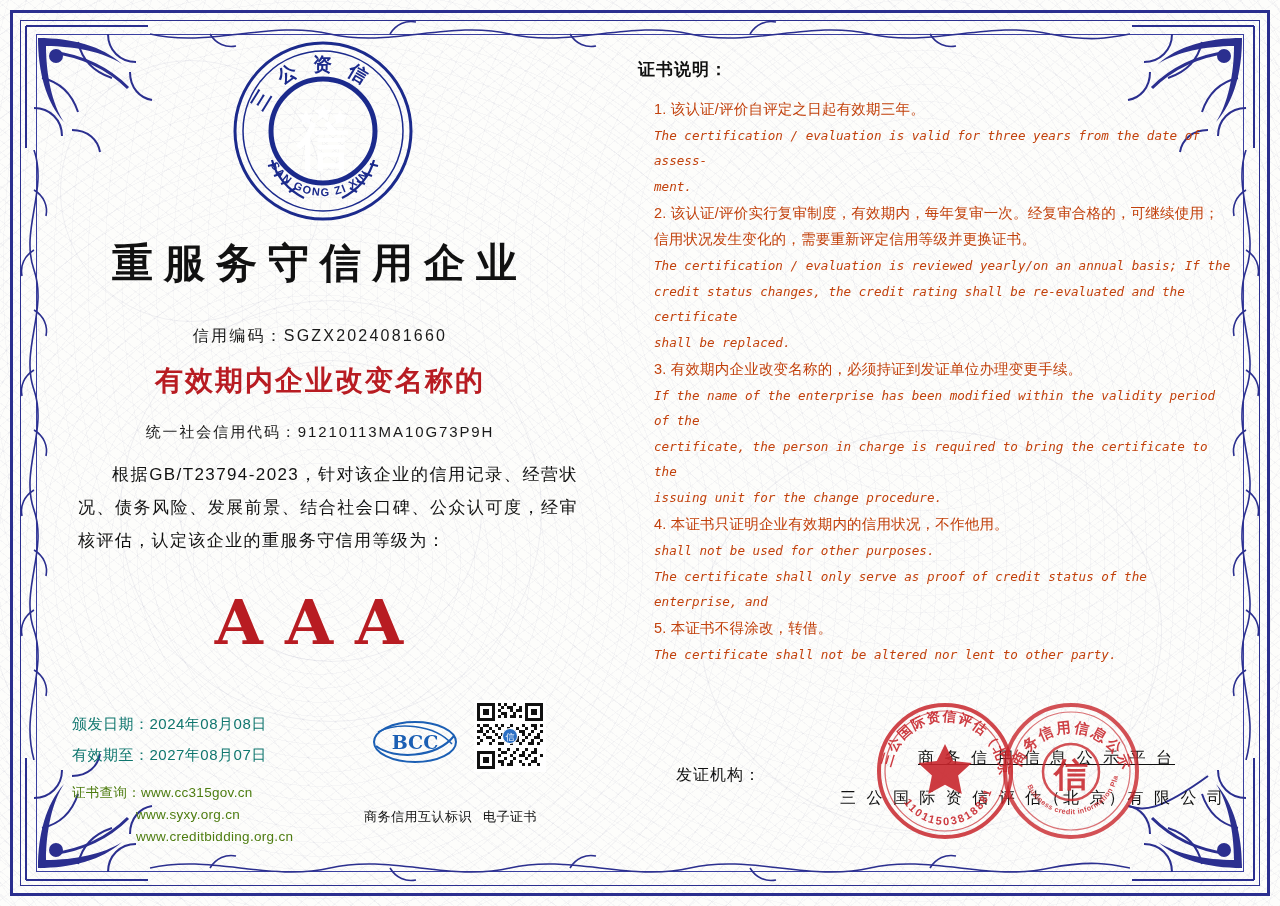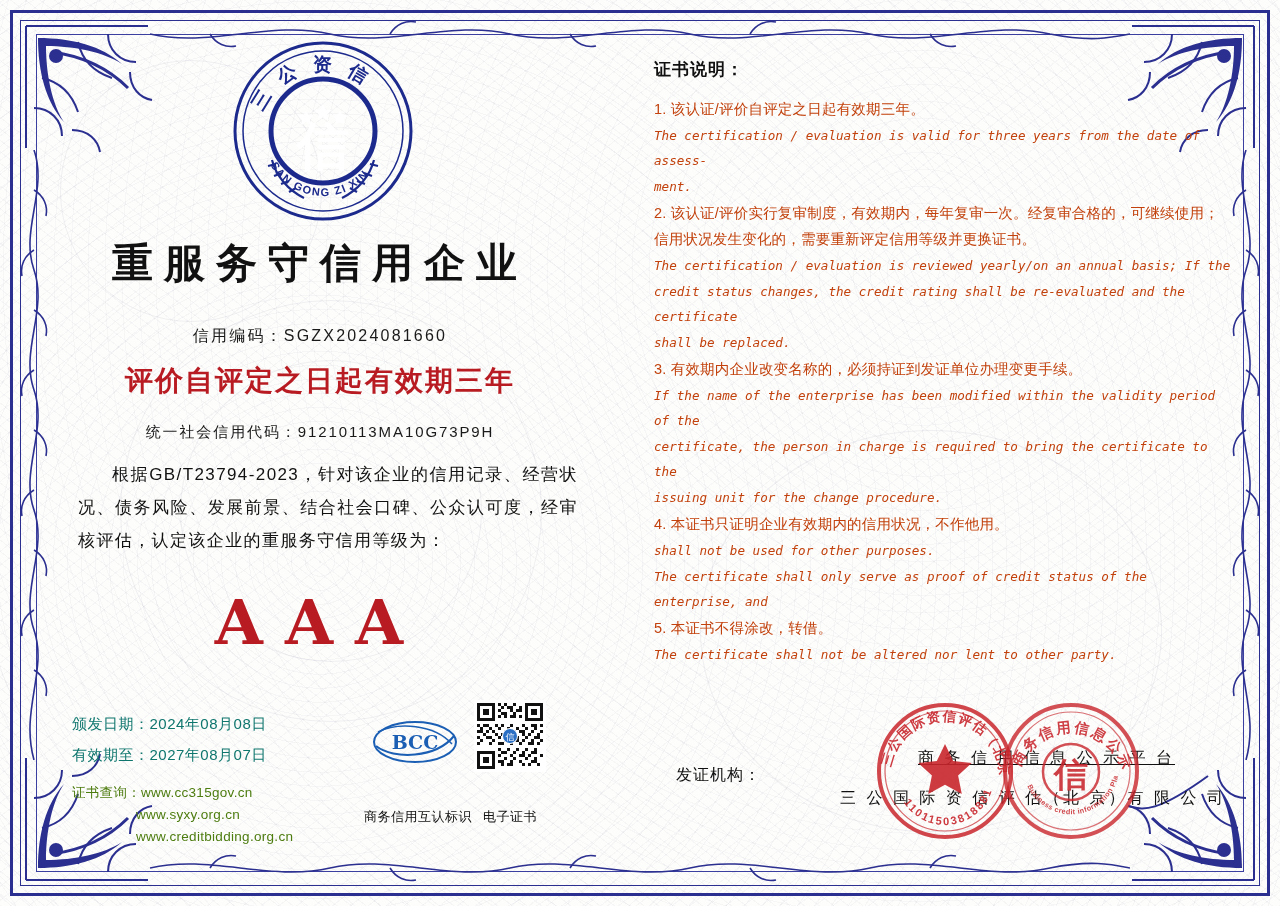--- a/index.html
+++ b/index.html
@@ -187,21 +187,21 @@
     left: 472px; top: 808px;
     width: 76px;
     text-align: center;
     font-size: 13px;
     color: #111;
     letter-spacing: 0.5px;
   }
   
   .instr-title {
     position: absolute;
-    left: 654px; top: 58px;
+    left: 638px; top: 58px;
     font-size: 17px;
     font-weight: 700;
     color: #111111;
     letter-spacing: 1px;
   }
   .instr-body {
     position: absolute;
     left: 654px; top: 96px;
     width: 578px;
     color: #c2410c;
@@ -422,21 +422,21 @@
       </g>
     </svg>
   </div>
 
   <div class="cert-title">重服务守信用企业</div>
 
   <div class="code-line">
     <span>信用编码：</span><span>SGZX2024081660</span>
   </div>
 
-  <div class="company-name">评价自评定之日起有效期三年</div>
+  <div class="company-name">有效期内企业改变名称的</div>
 
   <div class="usci-line">
     <span>统一社会信用代码：</span><span>91210113MA10G73P9H</span>
   </div>
 
   <div class="body-text">
     <span class="indent">根据GB/T23794-2023，针对该企业的信用记录、经营状况、债务风险、发展前景、结合社会口碑、公众认可度，经审核评估，认定该企业的重服务守信用等级为：</span>
   </div>
 
   <div class="grade">AAA</div>

